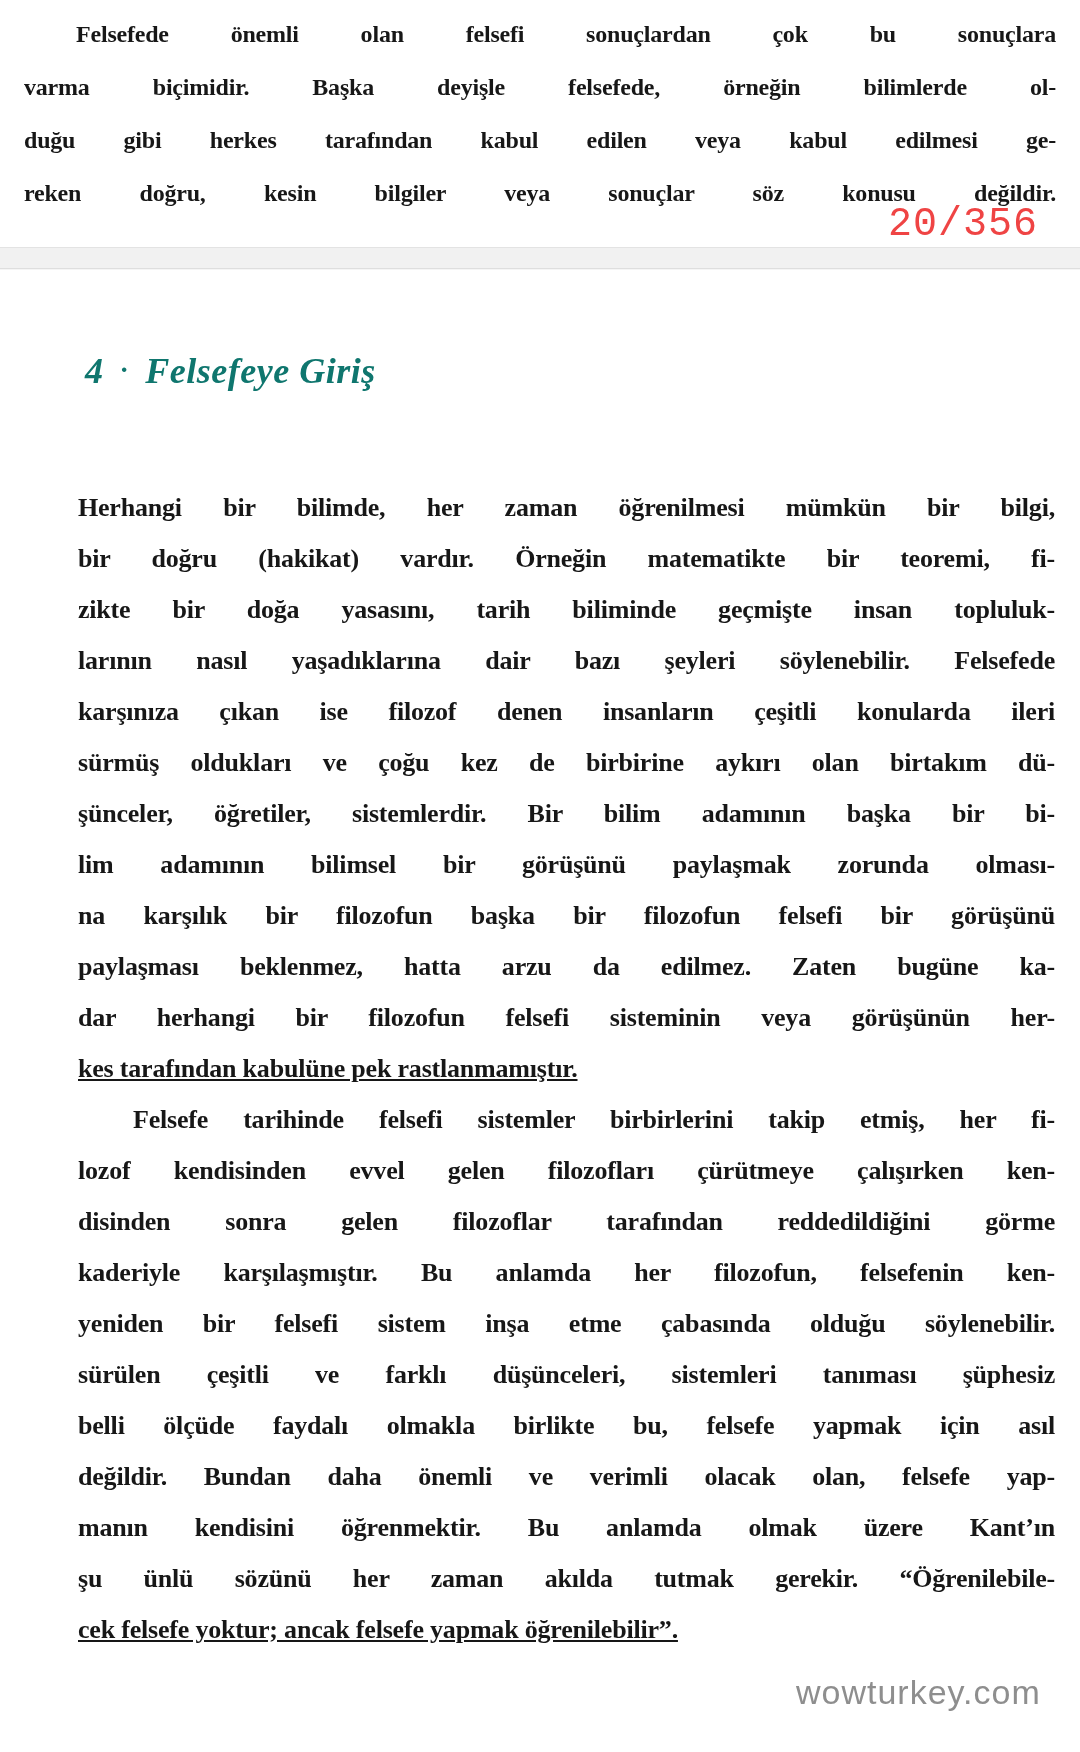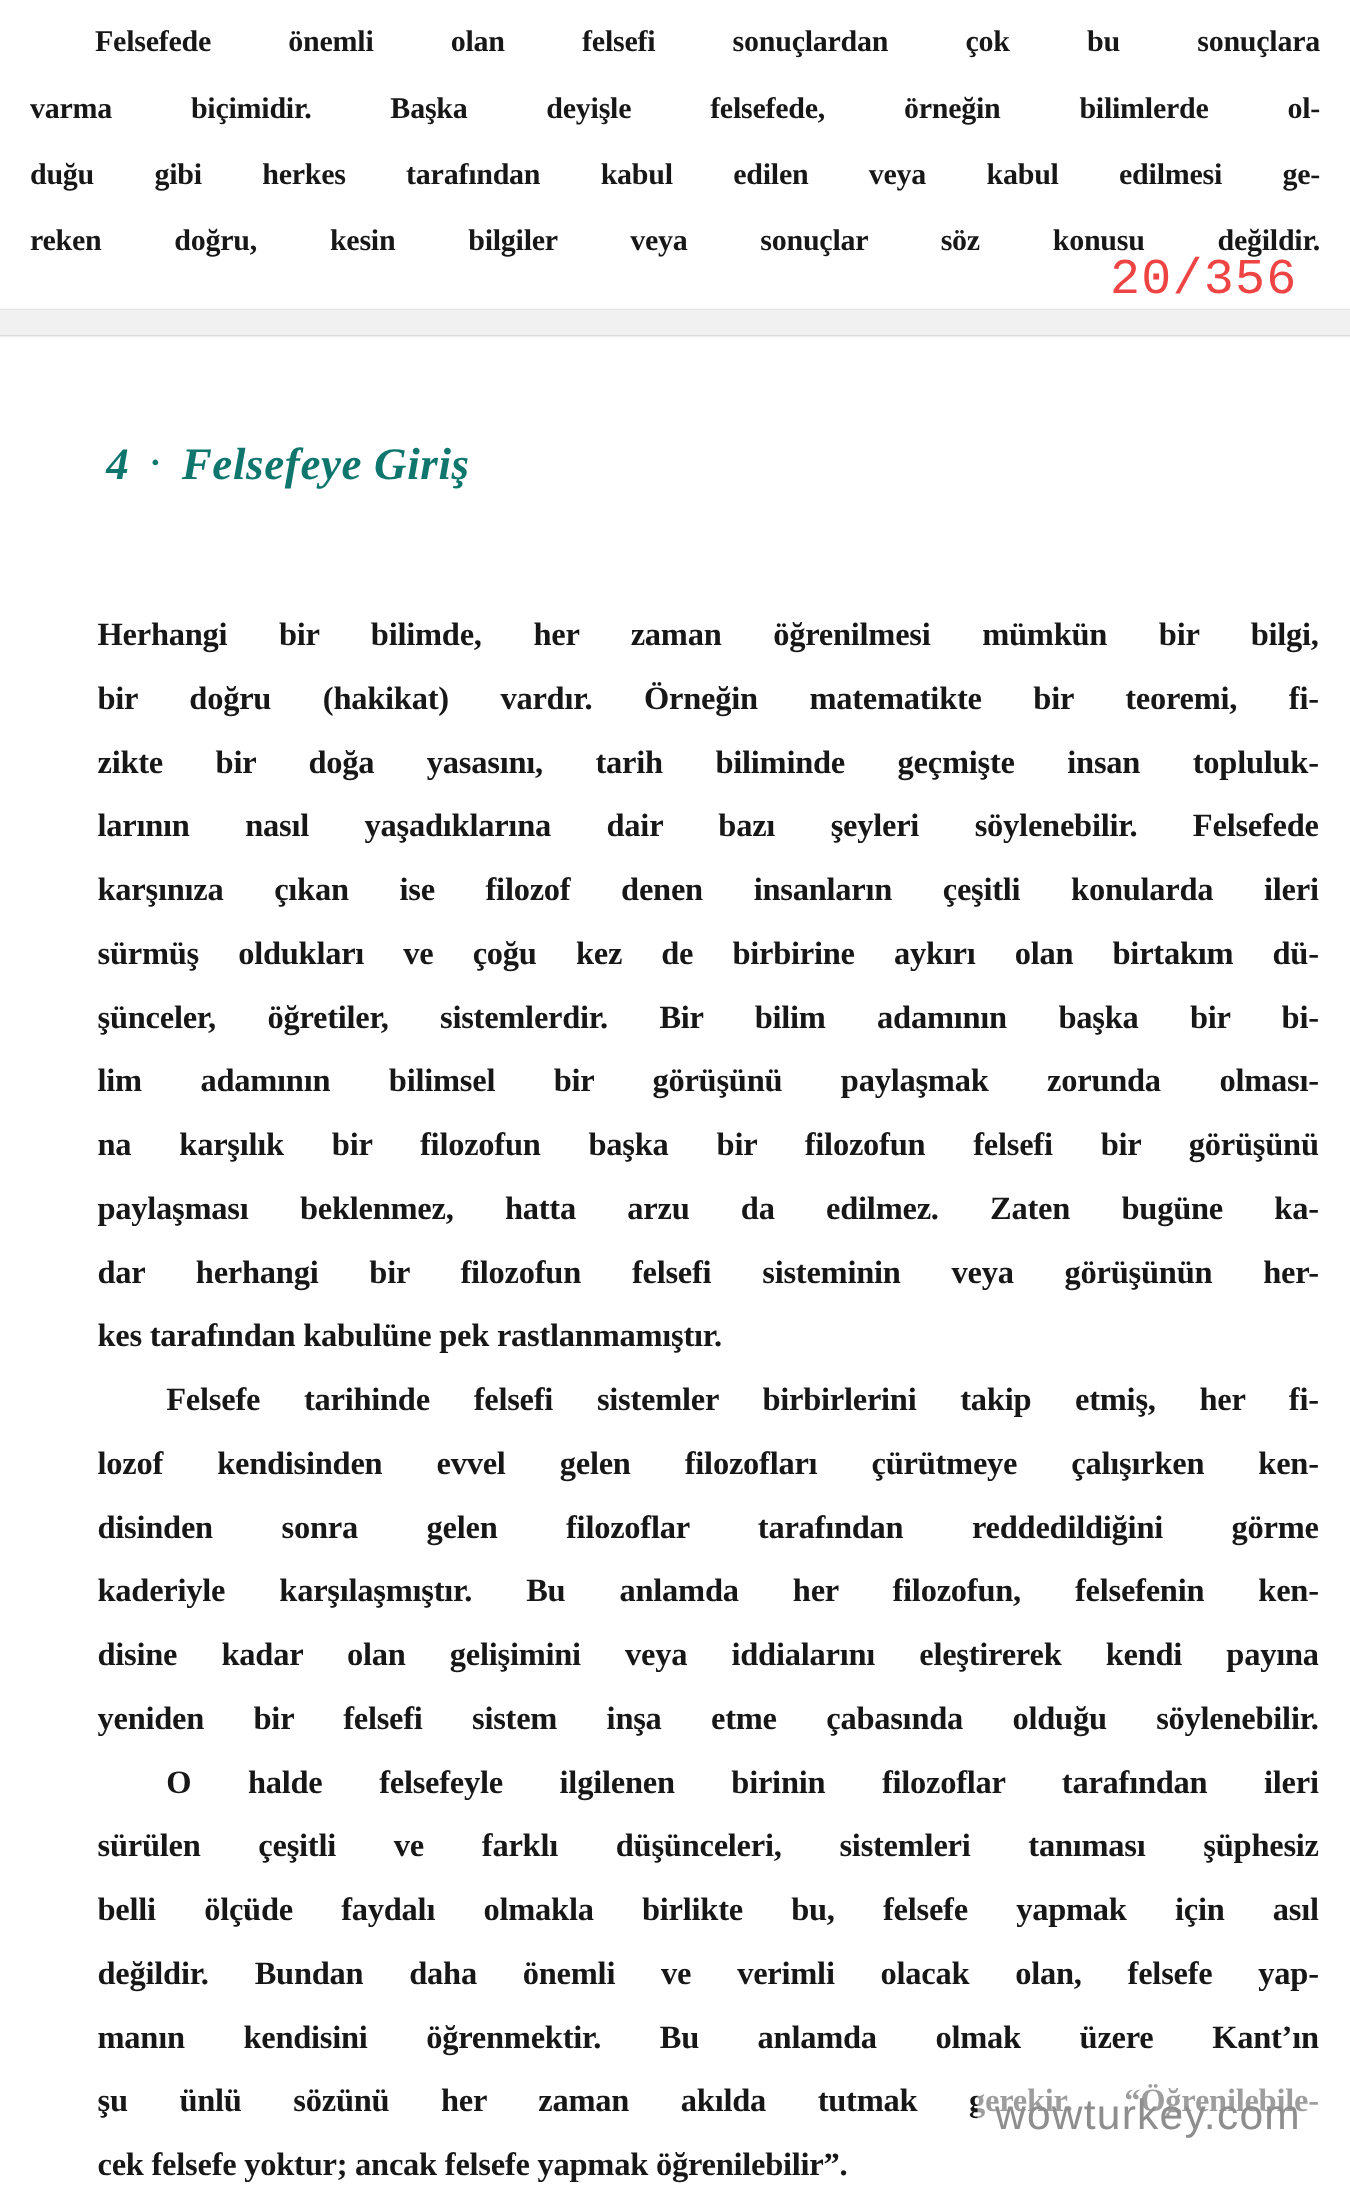--- a/index.html
+++ b/index.html
@@ -26,21 +26,21 @@
   }
   .prev-fragment .tline.indent { padding-left: 52px; }
 
   
   .tline {
     text-align: justify;
     text-align-last: justify;
     overflow: hidden;
     white-space: normal;
   }
-  .tline.last { text-align-last: left; }
+  .tline.last { text-align-last: left; text-decoration: underline; }
 
   
   .page-indicator {
     position: absolute;
     top: 202px; right: 42px;
     font-family: Liberation Mono, monospace;
     font-size: 40px;
     color: #ef4444;
     letter-spacing: 1px;
   }
@@ -131,25 +131,23 @@
         <div class="tline">na karşılık bir filozofun başka bir filozofun felsefi bir görüşünü</div>
         <div class="tline">paylaşması beklenmez, hatta arzu da edilmez. Zaten bugüne ka-</div>
         <div class="tline">dar herhangi bir filozofun felsefi sisteminin veya görüşünün her-</div>
         <div class="tline last">kes tarafından kabulüne pek rastlanmamıştır.</div>
       </div>
     <div>
         <div class="tline indent">Felsefe tarihinde felsefi sistemler birbirlerini takip etmiş, her fi-</div>
         <div class="tline">lozof kendisinden evvel gelen filozofları çürütmeye çalışırken ken-</div>
         <div class="tline">disinden sonra gelen filozoflar tarafından reddedildiğini görme</div>
         <div class="tline">kaderiyle karşılaşmıştır. Bu anlamda her filozofun, felsefenin ken-</div>
-        <div class="tline">disine kadar olan gelişimini veya iddialarını eleştirerek kendi payına</div>
         <div class="tline">yeniden bir felsefi sistem inşa etme çabasında olduğu söylenebilir.</div>
       </div>
     <div>
-        <div class="tline indent">O halde felsefeyle ilgilenen birinin filozoflar tarafından ileri</div>
         <div class="tline">sürülen çeşitli ve farklı düşünceleri, sistemleri tanıması şüphesiz</div>
         <div class="tline">belli ölçüde faydalı olmakla birlikte bu, felsefe yapmak için asıl</div>
         <div class="tline">değildir. Bundan daha önemli ve verimli olacak olan, felsefe yap-</div>
         <div class="tline">manın kendisini öğrenmektir. Bu anlamda olmak üzere Kant’ın</div>
         <div class="tline">şu ünlü sözünü her zaman akılda tutmak gerekir. “Öğrenilebile-</div>
         <div class="tline last">cek felsefe yoktur; ancak felsefe yapmak öğrenilebilir”.</div>
       </div>
   </div>
 
   <div class="watermark-overlay">

